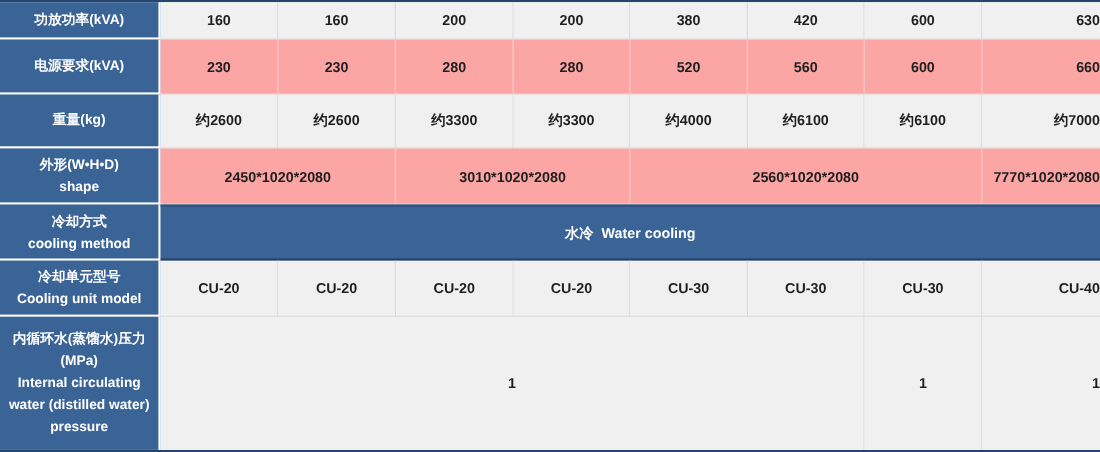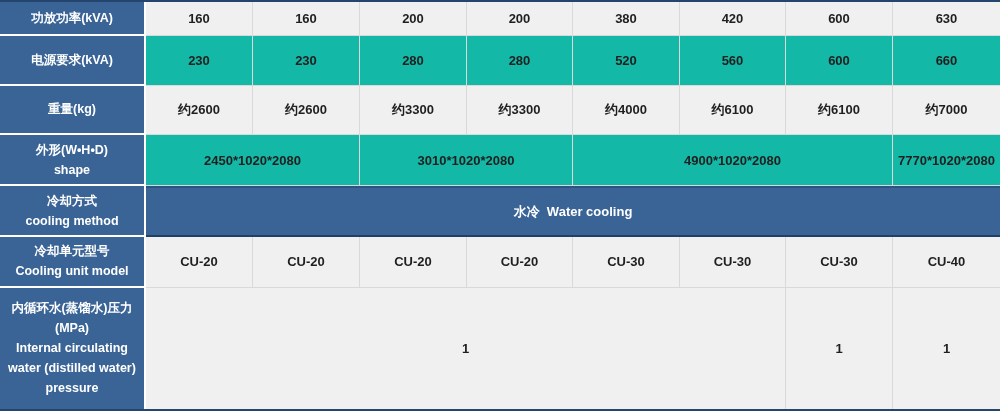--- a/index.html
+++ b/index.html
@@ -36,24 +36,24 @@
     color: #1f1f1f;
     font-weight: bold;
     font-size: 13px;
     text-align: center;
     vertical-align: middle;
     border-right: 1px solid #d9d9d9;
     border-bottom: 1px solid #d9d9d9;
     padding: 0;
     margin-left: 14px;
   }
-  .cell:last-child { border-right: none; }
+  .cell:last-child { border-right: none; text-align: right; }
   tr:last-child .cell { border-bottom: none; }
   .row-gray  .cell { background: #f0f0f0; }
-  .row-white .cell { background: #14b8a6; }
+  .row-white .cell { background: #fca5a5; }
   .span-blue {
     background: #3a6496;
     color: #ffffff;
     font-weight: bold;
     font-size: 13px;
     text-align: center;
     vertical-align: middle;
     border-top: 2px solid #2e5380;
     border-bottom: 2px solid #223f66;
     border-right: none;
@@ -117,21 +117,21 @@
     <td class="cell">约6100</td>
     <td class="cell">约6100</td>
     <td class="cell">约7000</td>
   </tr>
 
   <tr class="row-white h42">
     <th class="rowhead">外形(W•H•D)
 shape</th>
     <td class="cell" colspan="2">2450*1020*2080</td>
     <td class="cell" colspan="2">3010*1020*2080</td>
-    <td class="cell" colspan="3">4900*1020*2080</td>
+    <td class="cell" colspan="3">2560*1020*2080</td>
     <td class="cell">7770*1020*2080</td>
   </tr>
 
   <tr class="h40">
     <th class="rowhead">冷却方式
 cooling method</th>
     <td class="span-blue" colspan="8">水冷&nbsp; Water cooling</td>
   </tr>
 
   <tr class="row-gray h42">

